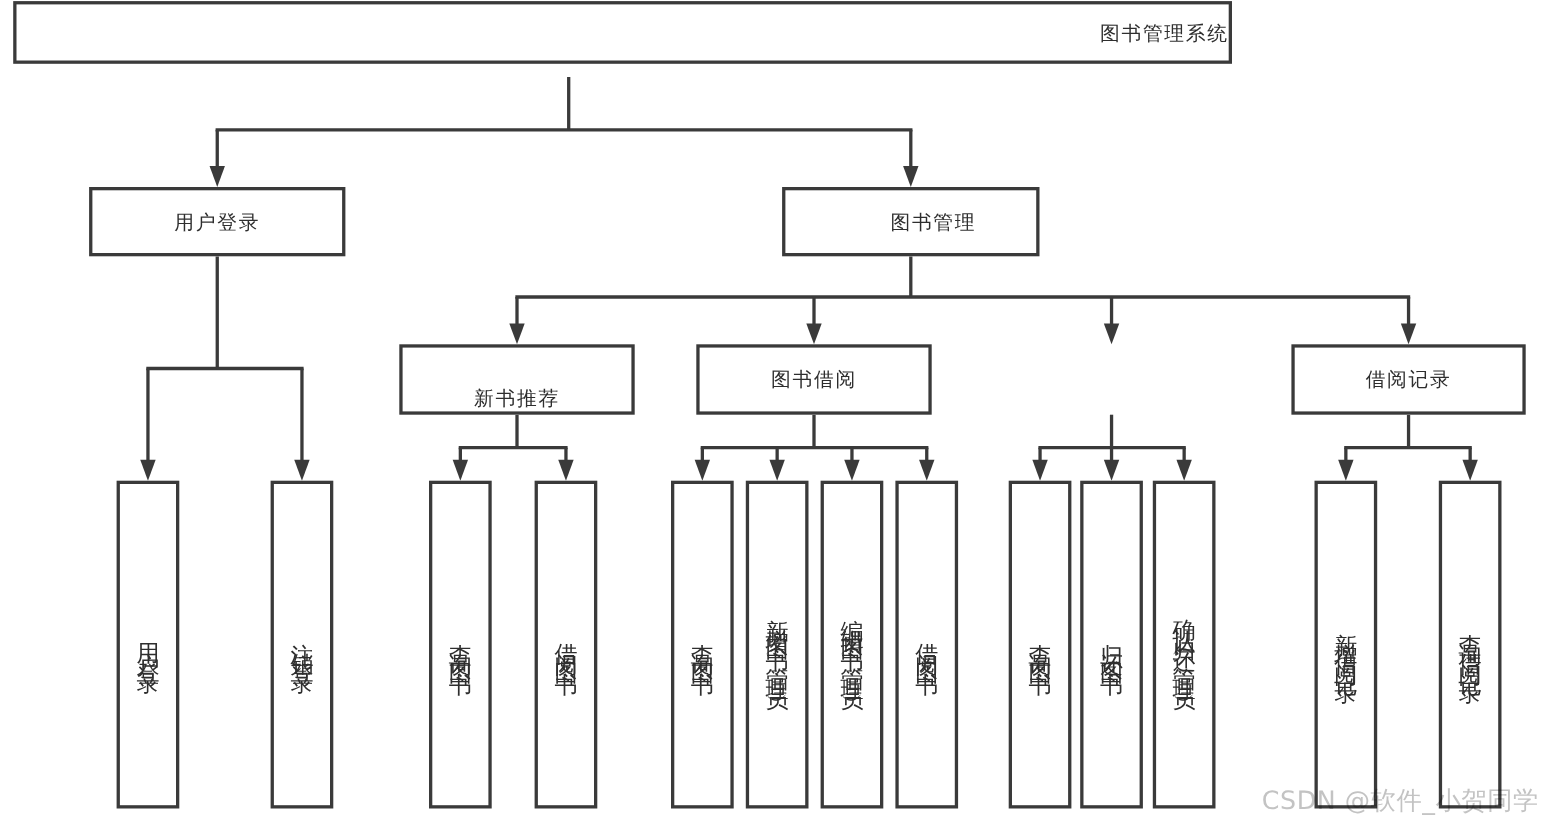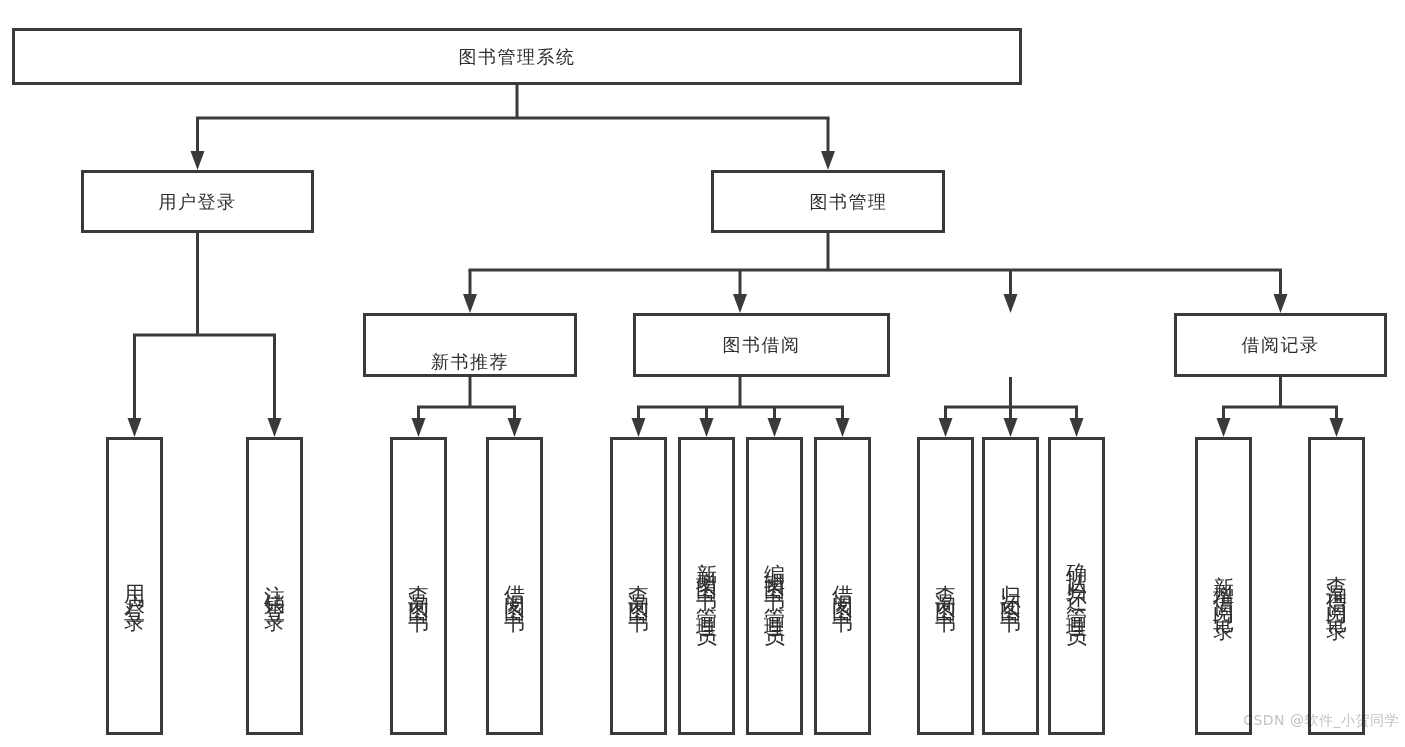--- a/index.html
+++ b/index.html
@@ -49,21 +49,21 @@
     text-orientation: mixed;
     font-size: 21px;
     letter-spacing: 9px;
     white-space: normal;
   }
   .watermark {
     position: absolute;
     right: 6px;
     top: 712px;
     z-index: 5;
-    font-size: 14px;
+    font-size: 23px;
     letter-spacing: 0.5px;
     color: #c3c3c3;
     mix-blend-mode: multiply;
     pointer-events: none;
   }
 </style>
 </head>
 <body>
 
 <div id="canvas">
@@ -115,33 +115,33 @@
       <line x1="1076.5" y1="407" x2="1076.5" y2="423" stroke="#3a3a3a" stroke-width="3"></line>
       <polygon points="1069.5,418 1083.5,418 1076.5,437" fill="#3a3a3a"></polygon>
       <line x1="1280.5" y1="377" x2="1280.5" y2="407" stroke="#3a3a3a" stroke-width="3"></line>
       <line x1="1222" y1="407" x2="1338" y2="407" stroke="#3a3a3a" stroke-width="3"></line>
       <line x1="1223.5" y1="407" x2="1223.5" y2="423" stroke="#3a3a3a" stroke-width="3"></line>
       <polygon points="1216.5,418 1230.5,418 1223.5,437" fill="#3a3a3a"></polygon>
       <line x1="1336.5" y1="407" x2="1336.5" y2="423" stroke="#3a3a3a" stroke-width="3"></line>
       <polygon points="1329.5,418 1343.5,418 1336.5,437" fill="#3a3a3a"></polygon>
     </svg>
   <div id="nodes-layer">
-      <div class="node" style="left: 12px; top: 28px; width: 1010px; height: 57px;">
+      <div class="node" style="left: 12px; top: 1px; width: 1108px; height: 57px; justify-content: flex-end;">
         <span class="node-label">图书管理系统</span>
       </div>
       <div class="node" style="left: 81px; top: 170px; width: 233px; height: 63px;">
         <span class="node-label">用户登录</span>
       </div>
       <div class="node" style="left: 711px; top: 170px; width: 234px; height: 63px; padding-left: 41px;">
         <span class="node-label">图书管理</span>
       </div>
       <div class="node" style="left: 363px; top: 313px; width: 214px; height: 64px; align-items: flex-end;">
         <span class="node-label">新书推荐</span>
       </div>
-      <div class="node" style="left: 633px; top: 313px; width: 257px; height: 64px;">
+      <div class="node" style="left: 633px; top: 313px; width: 214px; height: 64px;">
         <span class="node-label">图书借阅</span>
       </div>
       <div class="node" style="left: 1174px; top: 313px; width: 213px; height: 64px;">
         <span class="node-label">借阅记录</span>
       </div>
       <div class="node vertical" style="left: 106px; top: 437px; width: 57px; height: 298px;">
         <span class="node-label">用户登录</span>
       </div>
       <div class="node vertical" style="left: 246px; top: 437px; width: 57px; height: 298px;">
         <span class="node-label">注销登录</span>

